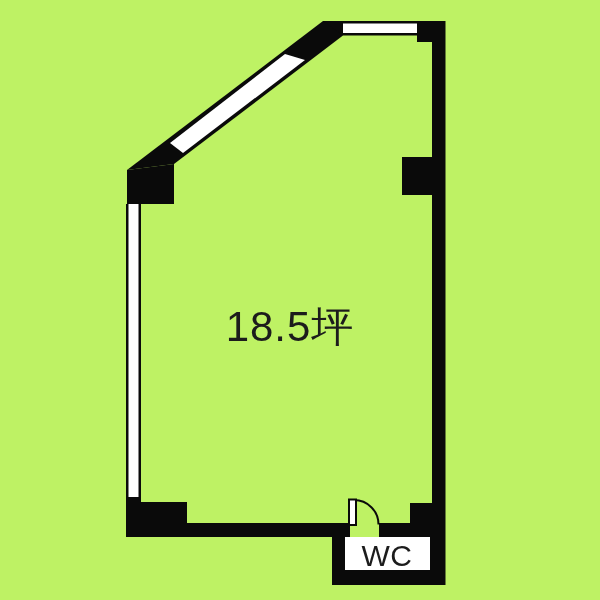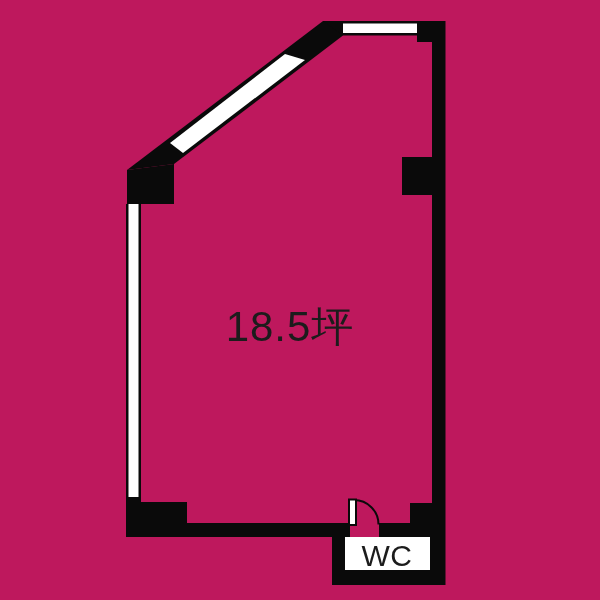--- a/index.html
+++ b/index.html
@@ -4,21 +4,21 @@
 <style>
   html, body {
     margin: 0;
     padding: 0;
     background: #ffffff;
   }
   .stage {
     position: relative;
     width: 600px;
     height: 600px;
-    background: #be185d;
+    background: #bef264;
     overflow: hidden;
   }
   svg {
     display: block;
   }
   .plan-text {
     font-family: "Liberation Sans", "DejaVu Sans", sans-serif;
   }
   .area-label {
     font-size: 42px;

